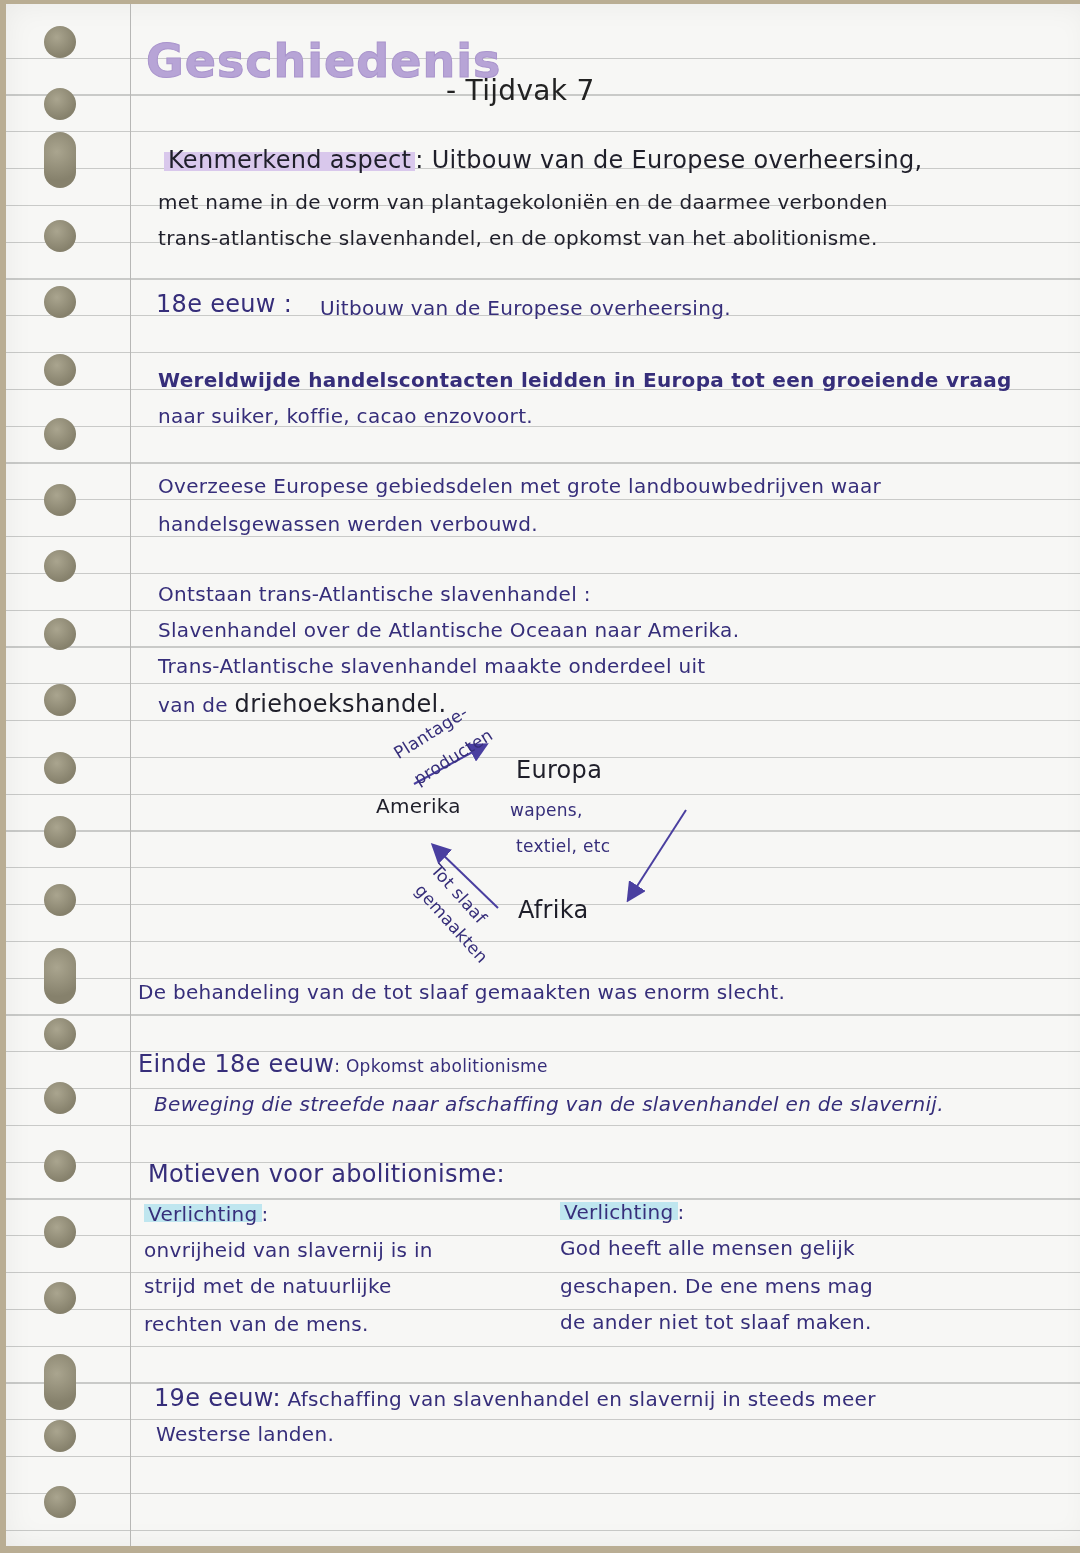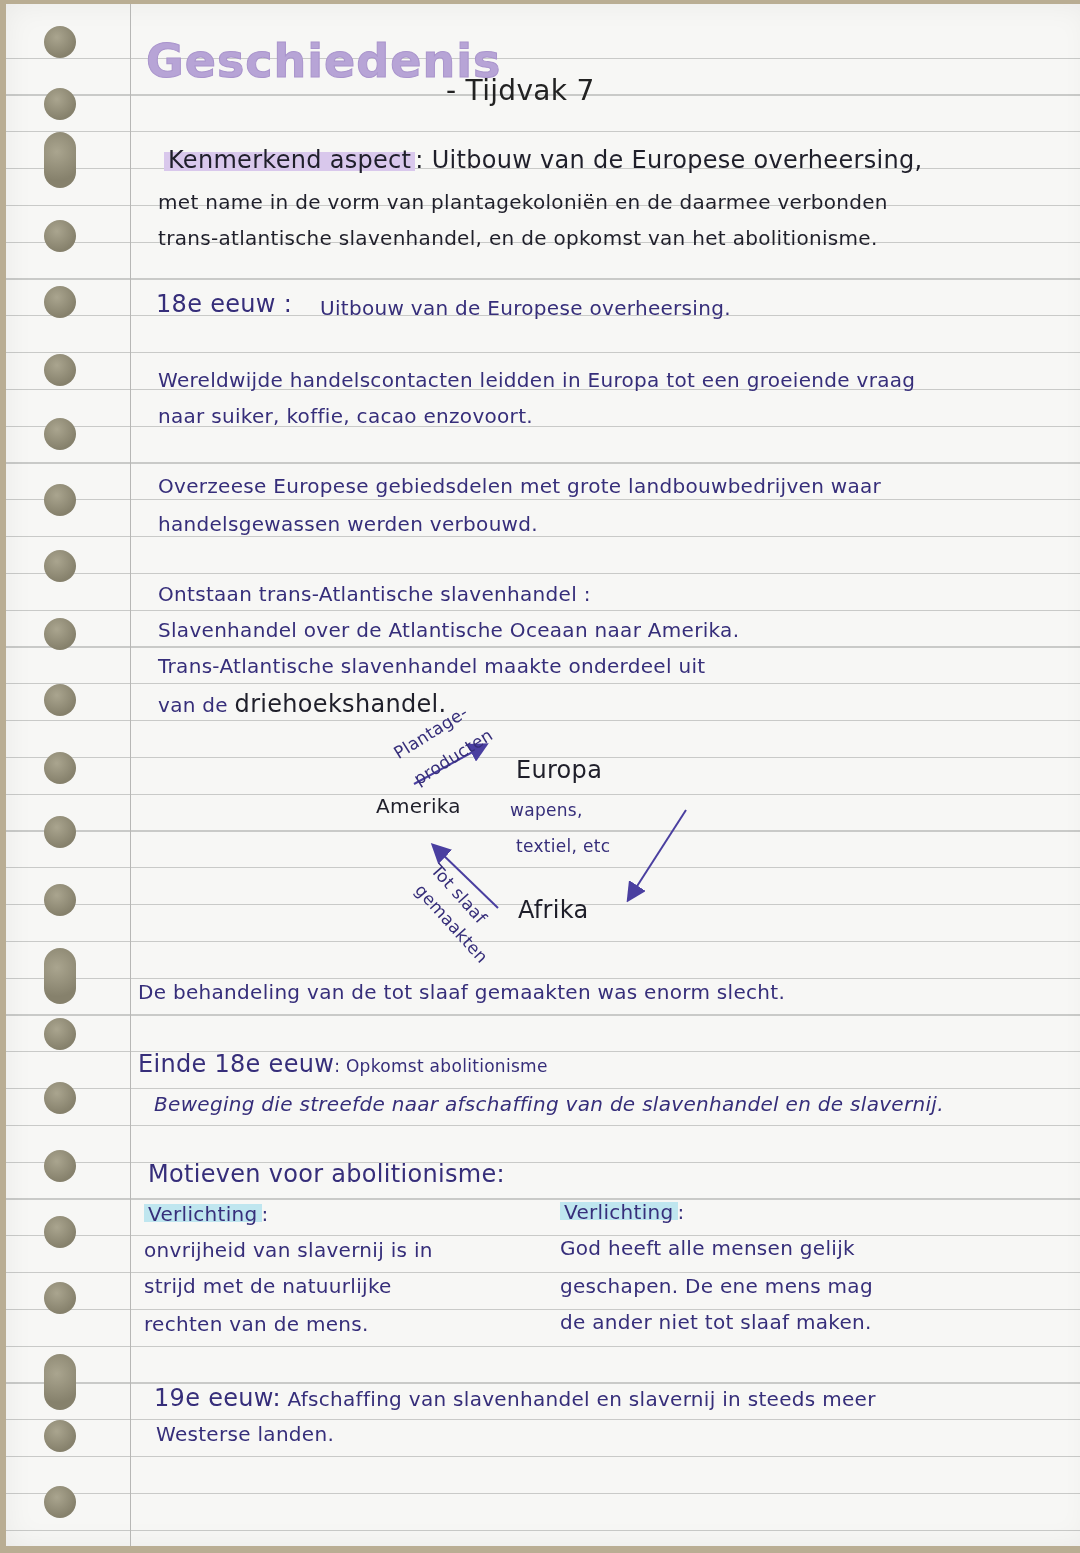--- a/index.html
+++ b/index.html
@@ -76,21 +76,21 @@
 
   <div class="t ink-black big" style="left:152px; top:142px;">
     <span class="hl-purple">Kenmerkend aspect</span><span>: Uitbouw van de Europese overheersing,</span>
   </div>
   <div class="t ink-black" style="left:152px; top:186px;">met name in de vorm van plantagekoloniën en de daarmee verbonden</div>
   <div class="t ink-black" style="left:152px; top:222px;">trans-atlantische slavenhandel, en de opkomst van het abolitionisme.</div>
 
   <div class="t ink-blue big" style="left:150px; top:286px;">18e eeuw :</div>
   <div class="t ink-blue" style="left:314px; top:292px;">Uitbouw van de Europese overheersing.</div>
 
-  <div class="t ink-blue" style="left:152px; top:364px;">Wereldwijde handelscontacten leidden in Europa tot een groeiende vraag</div>
+  <div class="t ink-blue" style="left:152px; top:364px;font-weight:bold;">Wereldwijde handelscontacten leidden in Europa tot een groeiende vraag</div>
   <div class="t ink-blue" style="left:152px; top:400px;">naar suiker, koffie, cacao enzovoort.</div>
   <div class="t ink-blue" style="left:152px; top:470px;">Overzeese Europese gebiedsdelen met grote landbouwbedrijven waar</div>
   <div class="t ink-blue" style="left:152px; top:508px;">handelsgewassen werden verbouwd.</div>
 
   <div class="t ink-blue" style="left:152px; top:578px;">Ontstaan trans-Atlantische slavenhandel :</div>
   <div class="t ink-blue" style="left:152px; top:614px;">Slavenhandel over de Atlantische Oceaan naar Amerika.</div>
   <div class="t ink-blue" style="left:152px; top:650px;">Trans-Atlantische slavenhandel maakte onderdeel uit</div>
   <div class="t ink-blue" style="left:152px; top:686px;">
     <span>van de</span>
     <span class="ink-black big">driehoekshandel.</span>

